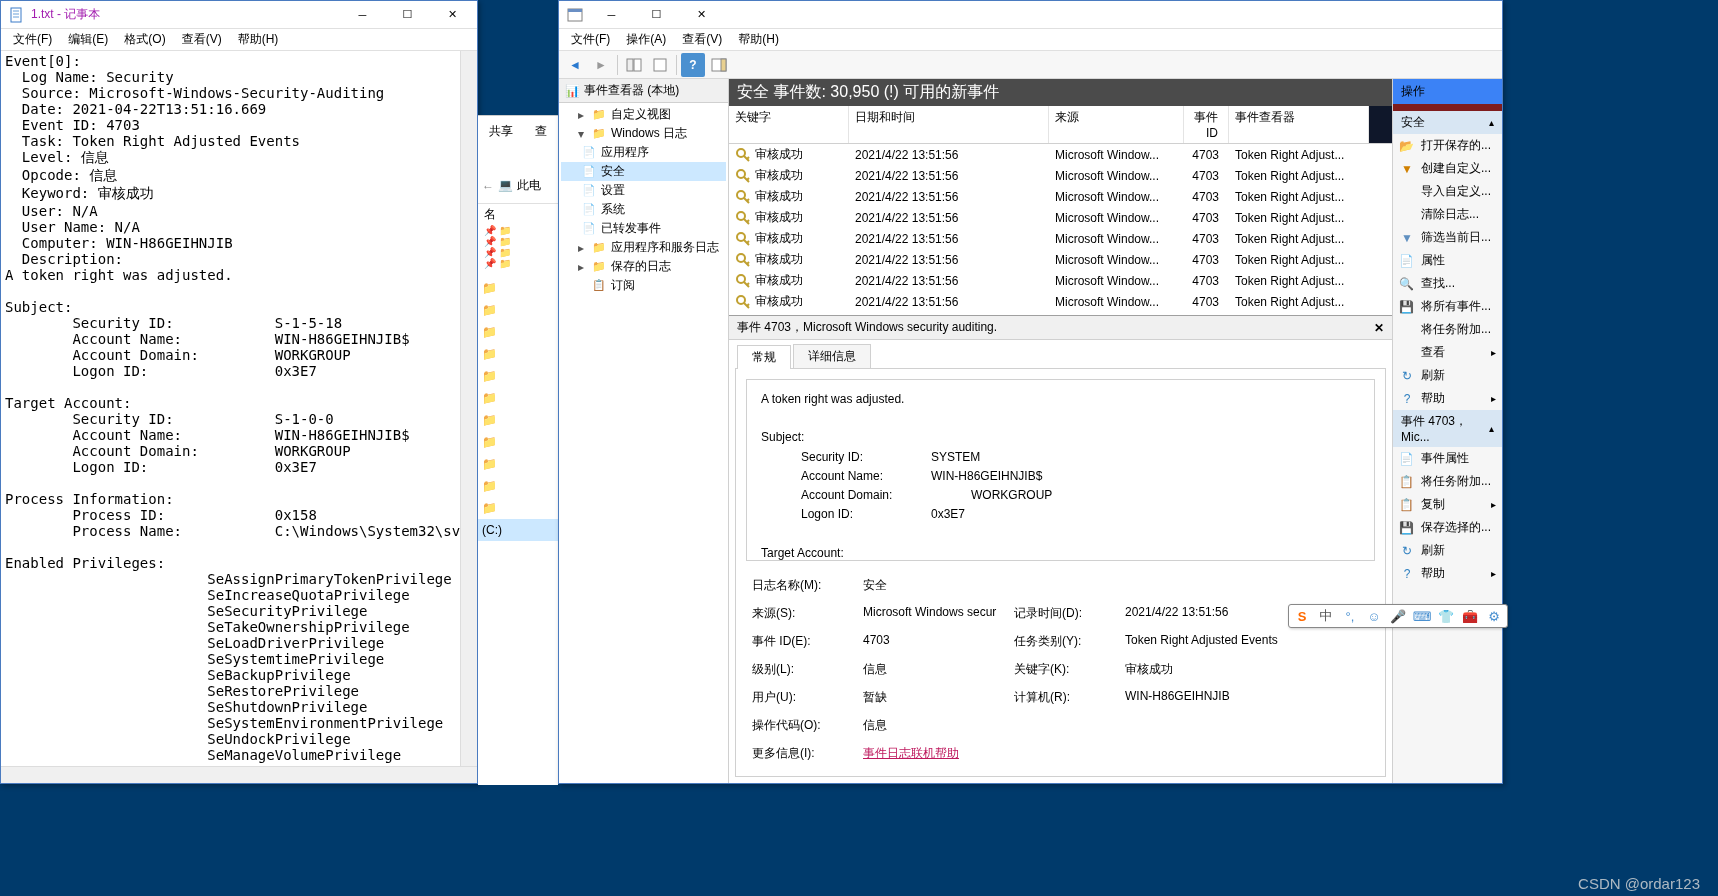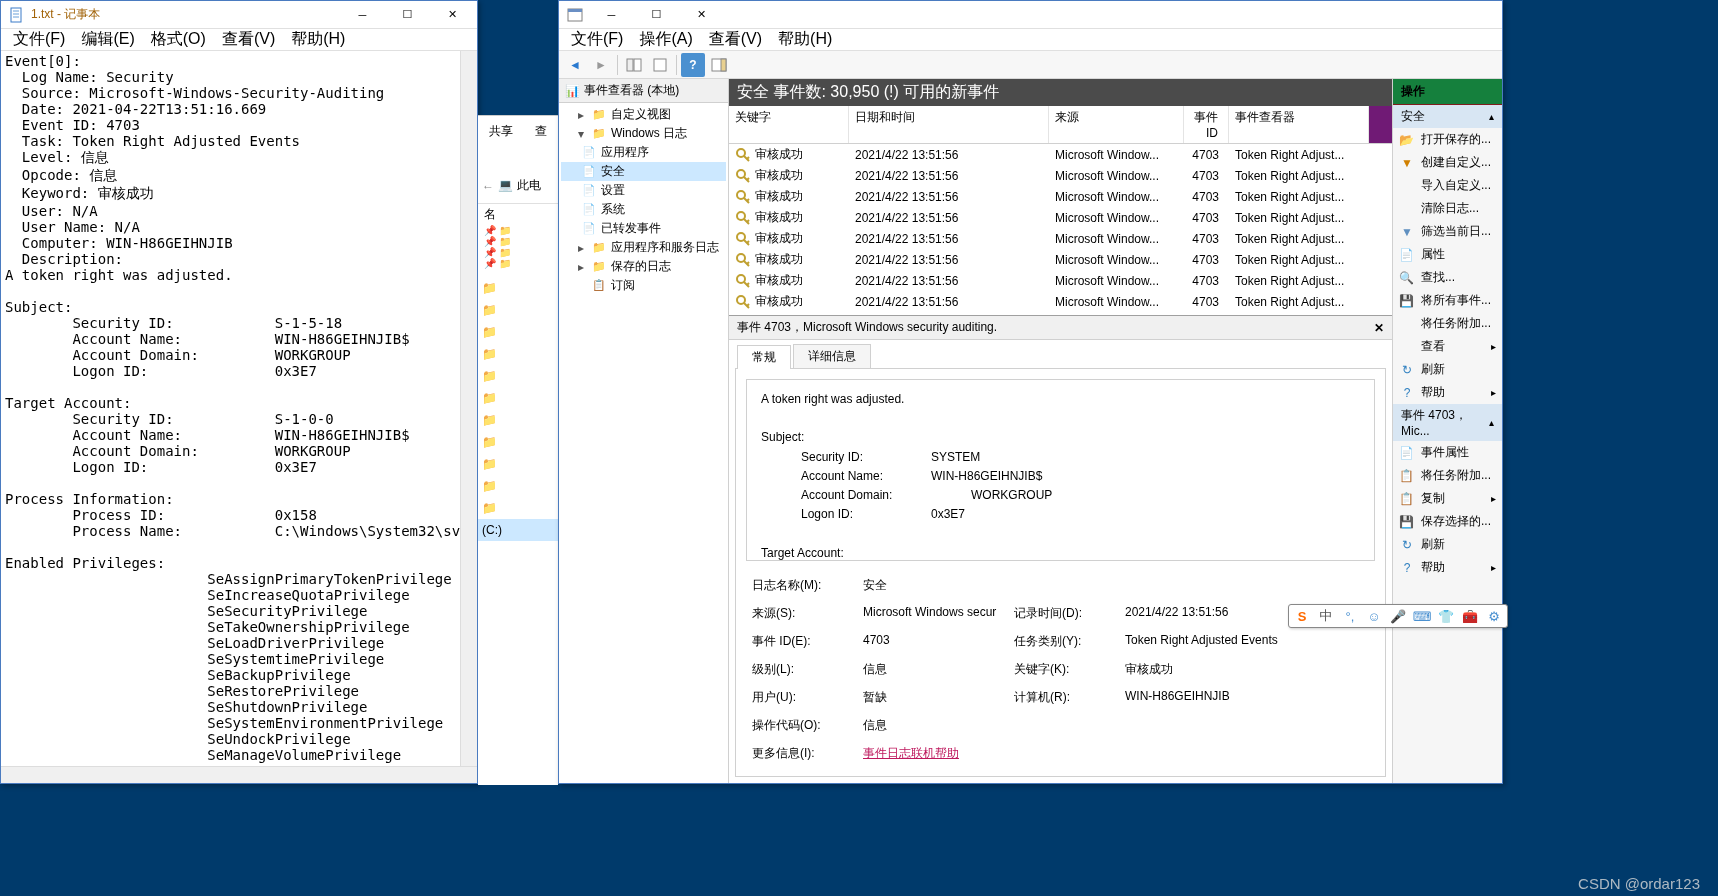--- a/index.html
+++ b/index.html
@@ -1,24 +1,24 @@
 <!DOCTYPE html>
 <html><head>
 <meta charset="utf-8">
 <style>
 * { margin: 0; padding: 0; box-sizing: border-box; font-family: "Segoe UI", Tahoma, sans-serif; font-size: 12px; }
 body { width: 1718px; height: 896px; background: #003a6b; position: relative; overflow: hidden; }
 
 .window { position: absolute; background: #fff; border: 1px solid #4a7bc0; box-shadow: 2px 2px 5px rgba(0,0,0,0.3); }
 .titlebar { height: 28px; background: #fff; display: flex; align-items: center; padding: 0 2px 0 8px; border-bottom: 1px solid #e0e0e0; }
 .titlebar .icon { width: 16px; height: 16px; margin-right: 6px; display: inline-flex; align-items: center; justify-content: center; }
-.titlebar .title { flex: 1; font-size: 12px; color: #a16207; }
+.titlebar .title { flex: 1; font-size: 12px; color: #a21caf; }
 .winbtn { width: 45px; height: 28px; display: flex; align-items: center; justify-content: center; font-family: "Segoe MDL2 Assets", sans-serif; font-size: 11px; cursor: default; }
 .menubar { height: 22px; background: #fff; display: flex; align-items: center; padding: 0 4px; border-bottom: 1px solid #e0e0e0; }
-.menubar > span { padding: 2px 8px; font-size: 16px; cursor: default; }
+.menubar > span { padding: 2px 8px; font-size: 12px; cursor: default; }
 
 
 #notepad { left: 0; top: 0; width: 478px; height: 784px; }
 #notepad .content { font-family: "SimSun", "NSimSun", Consolas, monospace; font-size: 14px; white-space: pre; padding: 2px 4px; overflow: auto; height: calc(100% - 50px); position: relative; }
 #notepad .scrollbar-v { position: absolute; right:0; top:50px; bottom:17px; width:17px; background:#f0f0f0; border-left:1px solid #ddd; }
 #notepad .scrollbar-h { position: absolute; left:0; right:0; bottom:0; height:17px; background:#f0f0f0; border-top:1px solid #ddd; }
 
 
 #explorer-frag { position:absolute; left:478px; top:115px; width:80px; height:670px; background:#fff; border-top:1px solid #ccc; }
 #explorer-frag .ribbon { height:30px; display:flex; align-items:center; justify-content:space-around; font-size:12px; }
@@ -40,21 +40,21 @@
 #evt .tree { padding:2px; }
 #evt .tree-item { display:flex; align-items:center; gap:4px; padding:1px 4px; cursor:default; }
 #evt .tree-item.selected { background:#cce8ff; }
 #evt .tw { width:12px; text-align:center; color:#555; }
 #evt .node-icon { width:16px; height:16px; display:inline-flex; align-items:center; justify-content:center; font-size:11px; }
 #evt .indent1 { padding-left:14px; } .indent2 { padding-left:28px; }
 
 
 #evt .mainpane { flex:1; display:flex; flex-direction:column; min-width:0; }
 #evt .listhdr { background:#4b4b4b; color:#fff; padding:3px 8px; font-size:16px; }
-#evt .colhdr { display:flex; background:#701a75; border-bottom:1px solid #d0d0d0; }
+#evt .colhdr { display:flex; background:#0f172a; border-bottom:1px solid #d0d0d0; }
 #evt .colhdr > div { padding:3px 6px; border-right:1px solid #e4e4e4; font-size:12px; background:#fff; }
 #evt .rows { flex:0 0 172px; overflow:auto; border-bottom:1px solid #a0a0a0; }
 #evt .row { display:flex; align-items:center; padding:1px 0; }
 #evt .row > div { padding:1px 6px; white-space:nowrap; overflow:hidden; text-overflow:ellipsis; }
 #evt .row .key-cell { display:flex; align-items:center; gap:4px; }
 #evt .key-icon { width:16px; height:16px; }
 .c-key { width:120px; } .c-date{ width:200px; } .c-src{ width:135px; } .c-id{ width:45px; text-align:right; padding-right:10px !important;} .c-cat{ width:140px; }
 
 
 #evt .detail-hdr { background:#f0f0f0; border-bottom:1px solid #d0d0d0; padding:3px 8px; display:flex; align-items:center; font-family:"SimSun",monospace; }
@@ -62,21 +62,21 @@
 #evt .tabs { display:flex; padding:4px 8px 0 8px; background:#fff; }
 #evt .tab { padding:3px 14px; border:1px solid #d0d0d0; border-bottom:none; margin-right:2px; background:#f5f5f5; cursor:default; }
 #evt .tab.active { background:#fff; position:relative; top:1px; }
 #evt .detail-body { border:1px solid #d0d0d0; margin:0 6px 6px 6px; flex:1; display:flex; flex-direction:column; overflow:hidden;}
 #evt .detail-text { border:1px solid #d0d0d0; margin:10px; padding:10px 14px; height:182px; overflow:auto; font-size:12px; line-height:1.6; position:relative;}
 #evt .detail-fields { padding:6px 16px 10px 16px; display:grid; grid-template-columns: 100px 140px 100px 1fr; row-gap:4px; column-gap:8px; font-size:12px;gap:11px; }
 #evt a.link { color:#be185d; text-decoration:underline; }
 
 
 #evt .actionspane { width:110px; border-left:1px solid #d0d0d0; background:#f6f6f6; overflow:auto; }
-#evt .actions-hdr { background:#15803d; padding:4px 8px; border-bottom:1px solid #7f1d1d;font-weight:bold; }
+#evt .actions-hdr { background:#3b82f6; padding:4px 8px; border-bottom:7px solid #7f1d1d; }
 #evt .action-section { background:#d8e6f3; padding:3px 8px; font-size:12px; display:flex; align-items:center; }
 #evt .action-section .exp { margin-left:auto; font-size:10px; }
 #evt .action-item { display:flex; align-items:center; gap:6px; padding:3px 6px; cursor:default; }
 #evt .action-item .aicon { width:16px; height:16px; display:inline-flex; align-items:center; justify-content:center; font-size:12px;}
 #evt .action-arrow { margin-left:auto; font-size:10px; }
 
 
 #ime { position:absolute; right:210px; top:604px; height:24px; background:#fff; border:1px solid #888; border-radius:3px; display:flex; align-items:center; padding:0 4px; gap:6px; box-shadow:1px 1px 3px rgba(0,0,0,0.2); }
 #ime .c { width:18px; height:18px; display:flex; align-items:center; justify-content:center; font-size:13px; }
 

